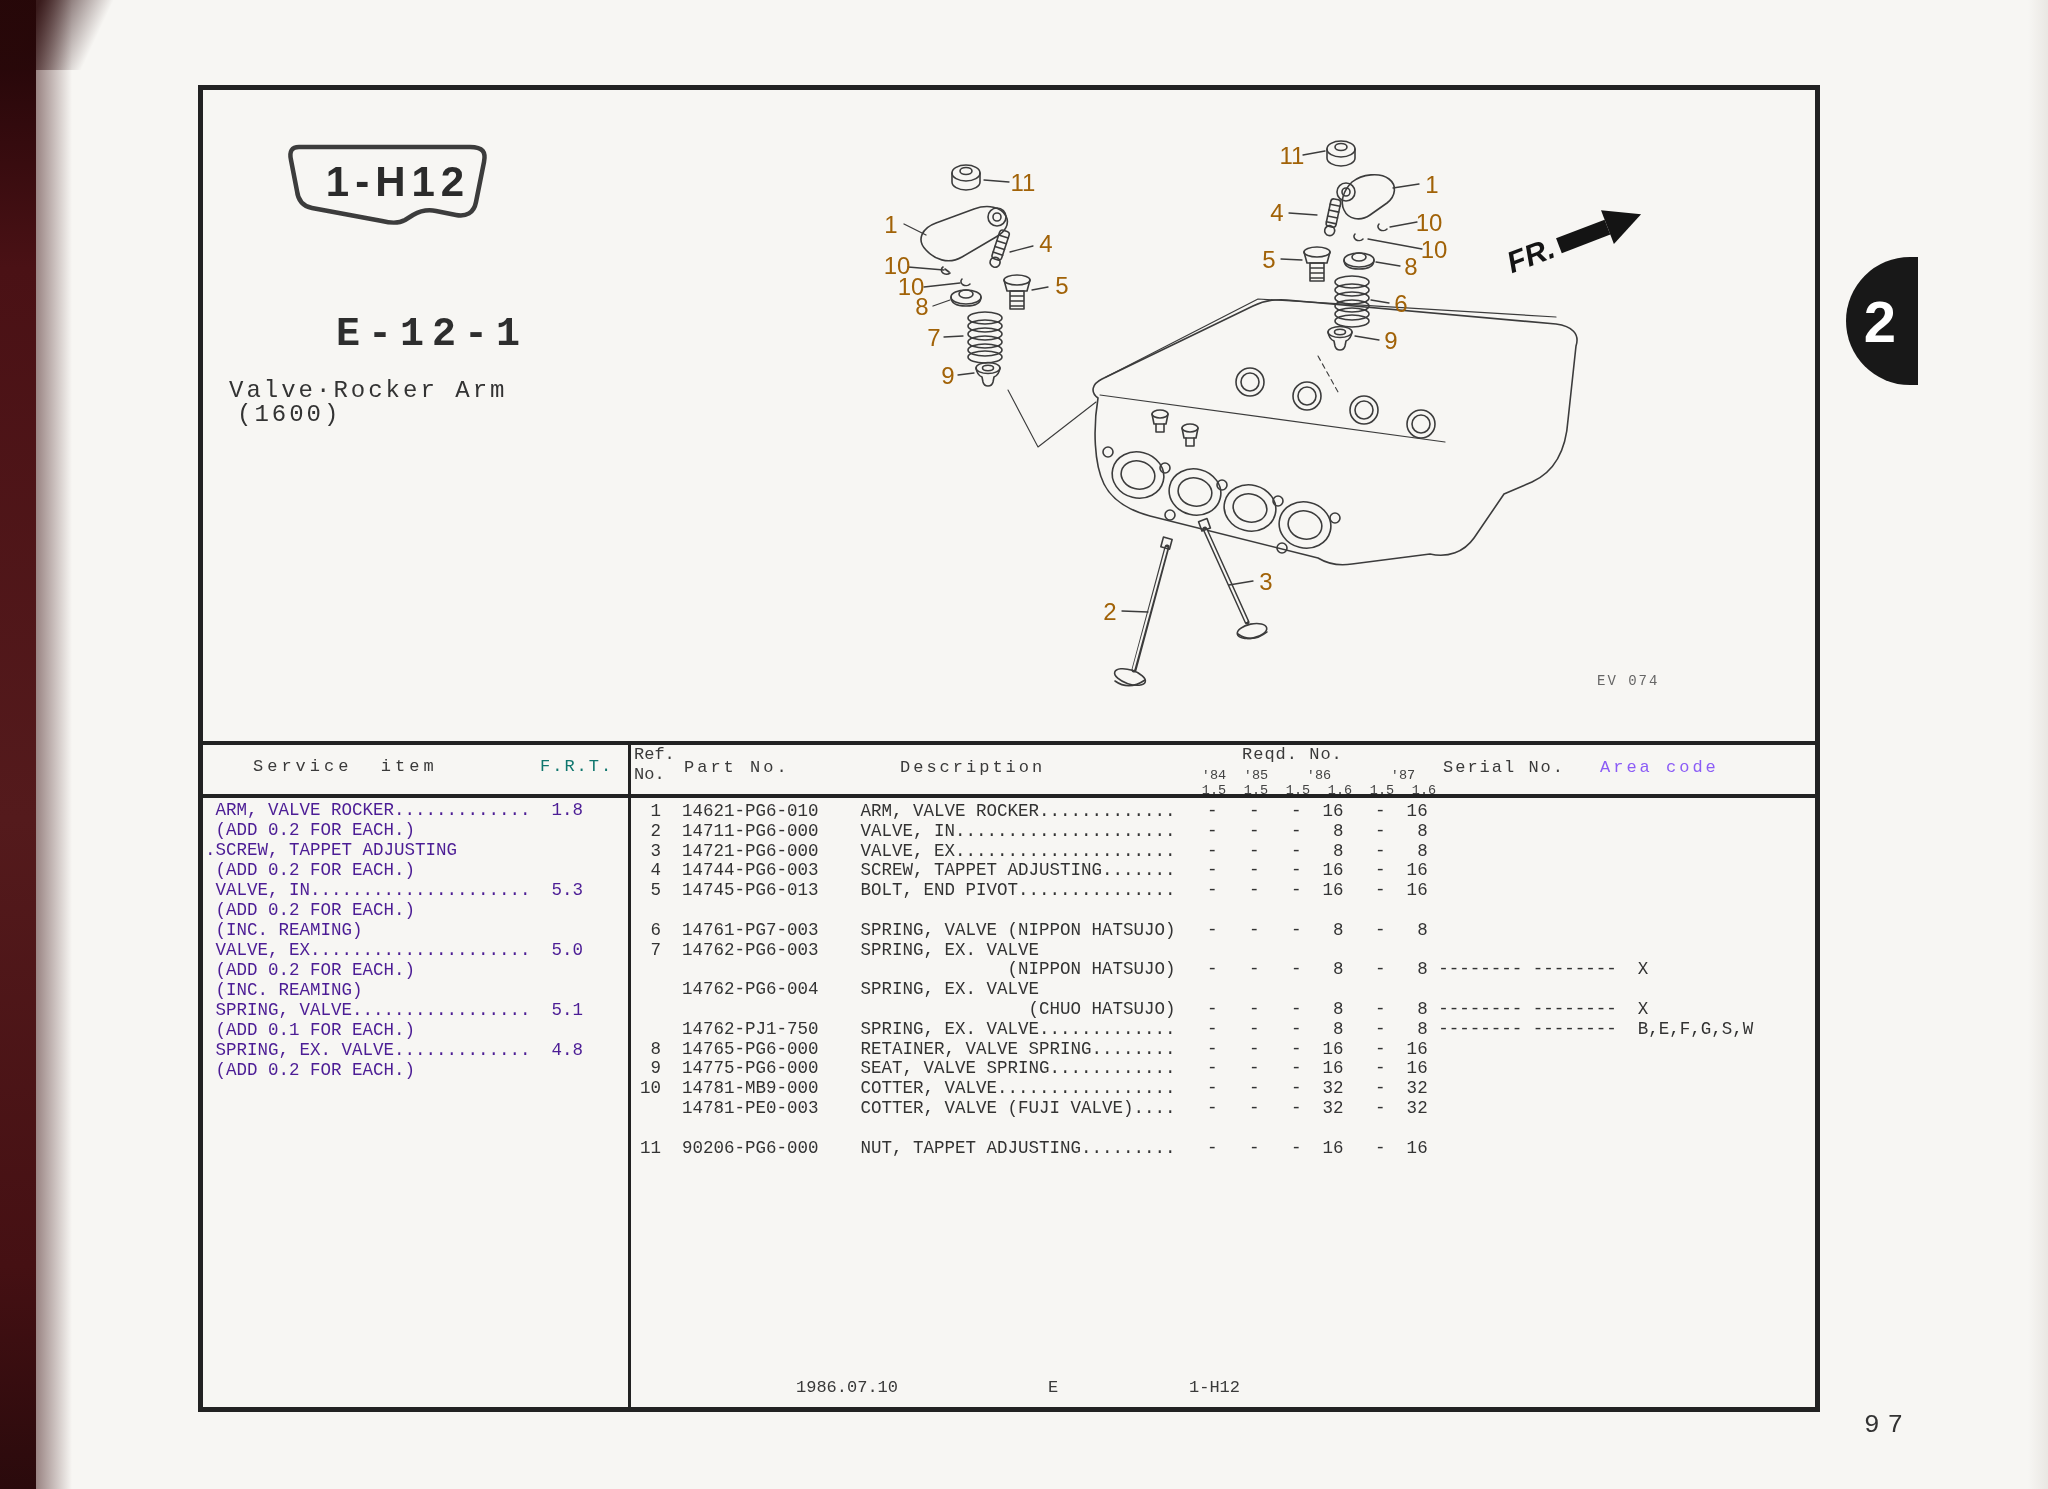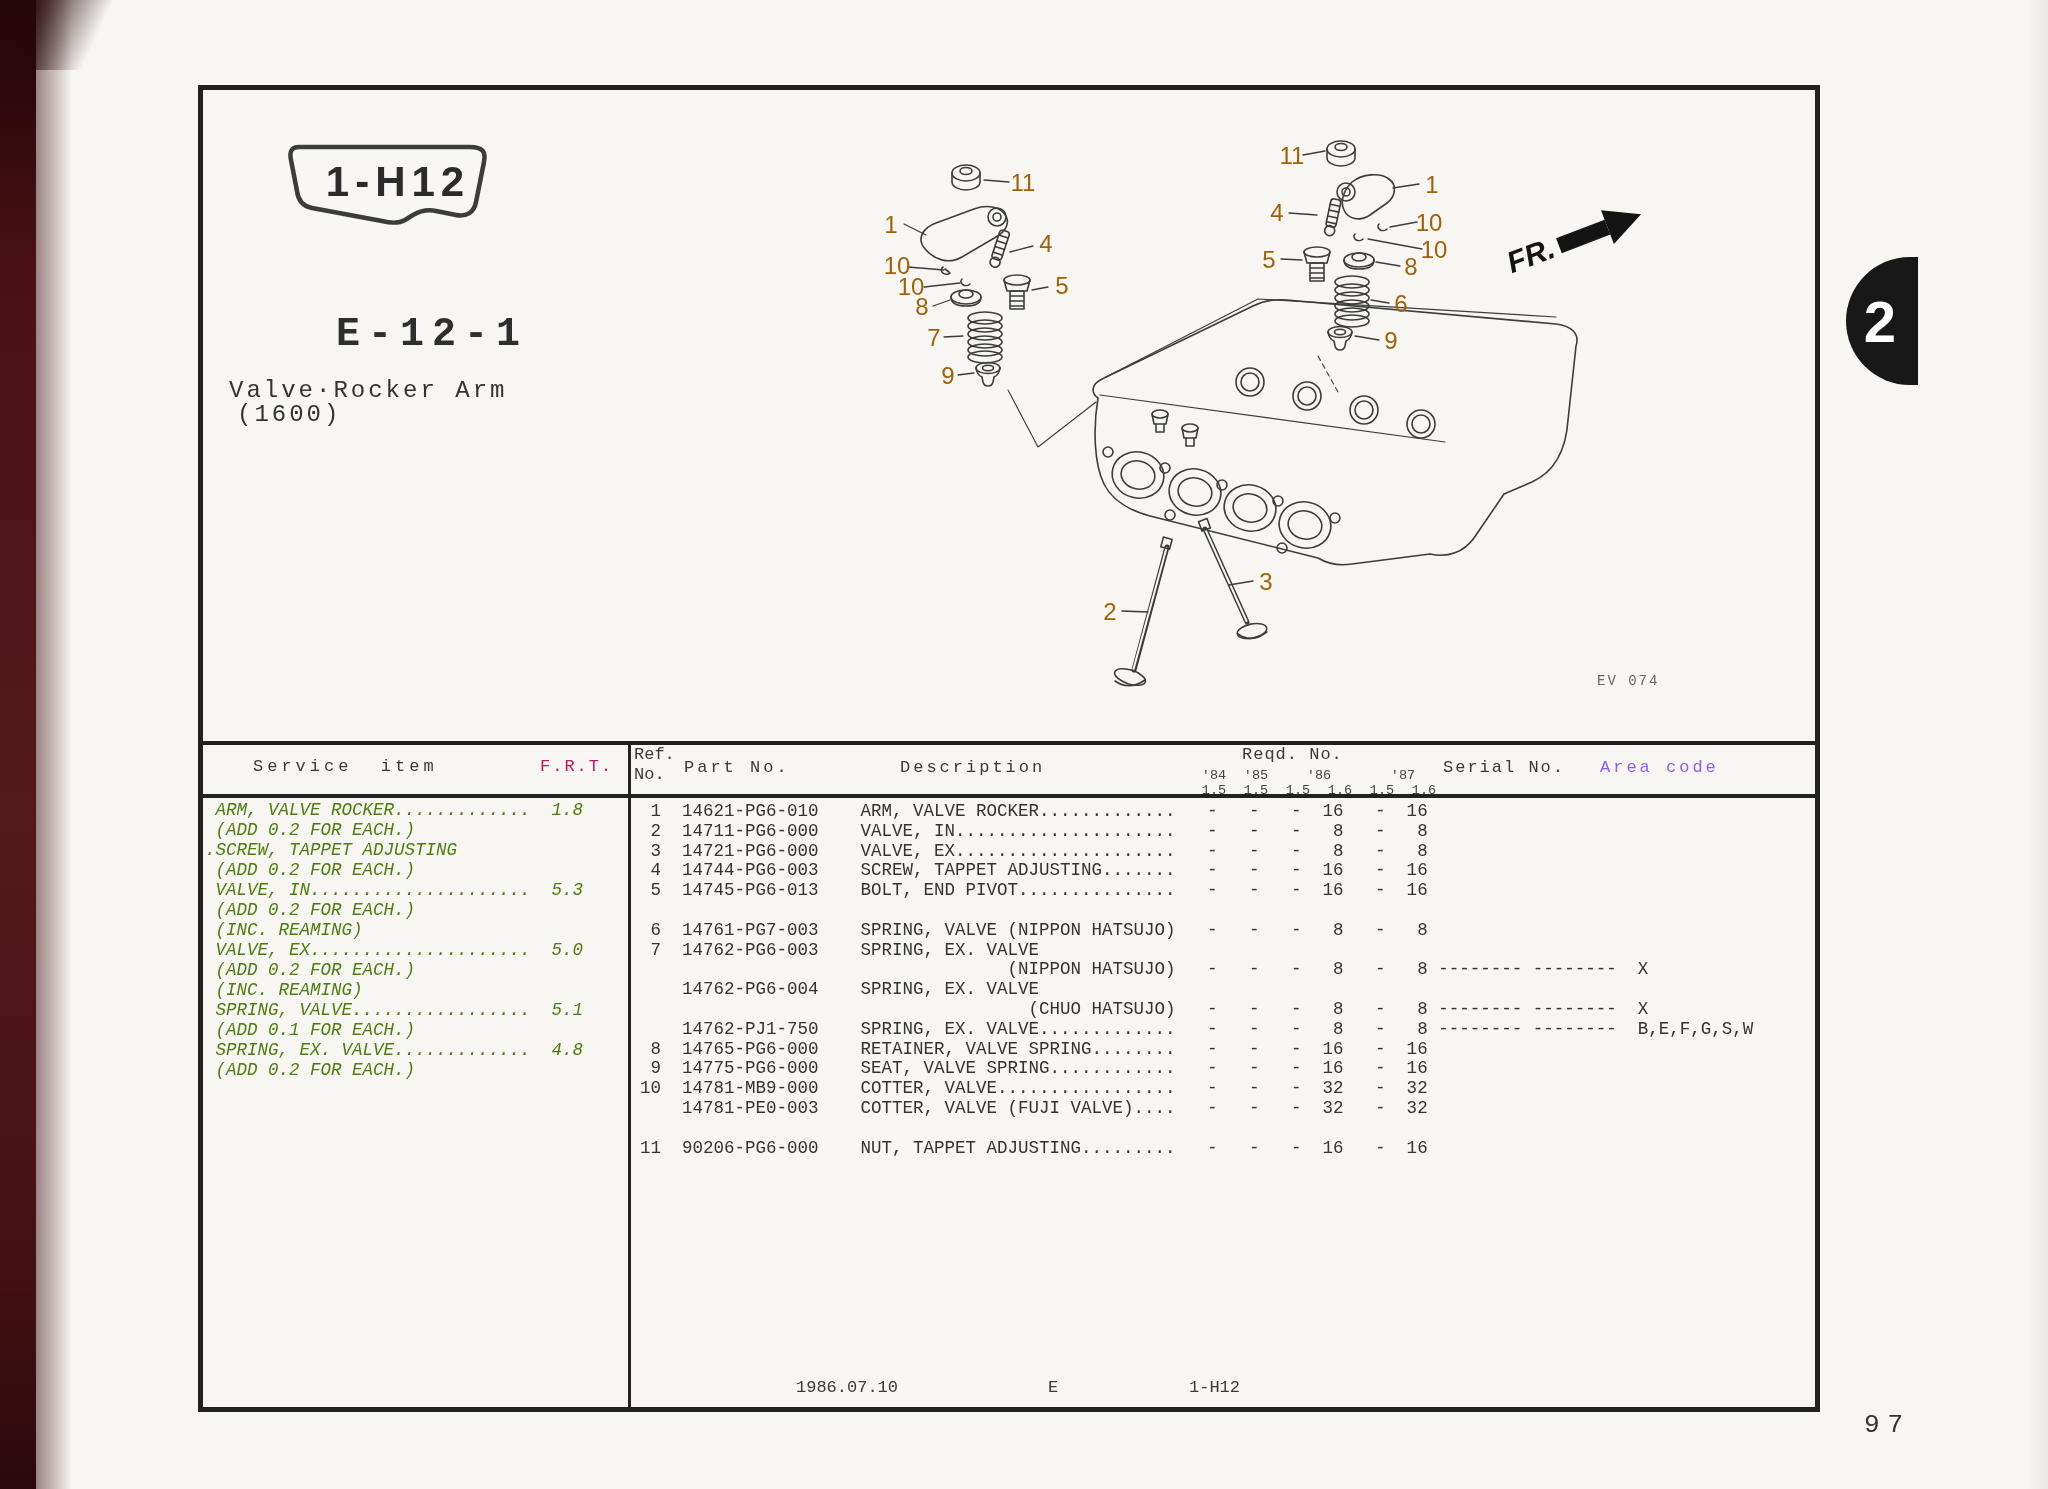--- a/index.html
+++ b/index.html
@@ -39,23 +39,23 @@
   
   .side-tab{left:1846px;top:257px;width:72px;height:128px;background:#181818;
     border-radius:128px 0 0 128px;display:flex;align-items:center;justify-content:center;
     color:#fff;font-family:"Liberation Sans",sans-serif;font-weight:bold;font-size:58px;
     padding-right:4px;box-sizing:border-box;}
   
   .callout{position:absolute;transform:translate(-50%,-50%);
     font-family:"Liberation Sans",sans-serif;font-size:24px;color:#a16207;white-space:nowrap;}
   
   .svc-head-item{left:253px;top:757px;font-size:17px;letter-spacing:4px;white-space:pre;color:#3a3a3a;}
-  .svc-head-frt{left:540px;top:757px;font-size:17px;letter-spacing:2px;color:#be185d;}
+  .svc-head-frt{left:540px;top:757px;font-size:17px;letter-spacing:2px;color:#0f766e;}
   .svc-lines{left:205px;top:800px;}
-  .sline{height:20px;white-space:pre;font-size:17.5px;color:#4d7c0f;font-style:italic;}
+  .sline{height:20px;white-space:pre;font-size:17.5px;color:#4c1d95;}
   
   .pt-ref1{left:634px;top:745px;font-size:17px;color:#3a3a3a;}
   .pt-ref2{left:634px;top:765px;font-size:17px;color:#3a3a3a;text-align:center;}
   .pt-part{left:684px;top:758px;font-size:17px;letter-spacing:3px;color:#3a3a3a;}
   .pt-desc{left:900px;top:758px;font-size:17px;letter-spacing:3px;color:#3a3a3a;}
   .pt-reqd{left:1242px;top:745px;font-size:17px;letter-spacing:1px;color:#3a3a3a;}
   .pt-serial{left:1443px;top:758px;font-size:17px;letter-spacing:2px;color:#3a3a3a;}
   .pt-area{left:1600px;top:758px;font-size:17px;letter-spacing:3px;color:#8b5cf6;}
   .years-row .yr{position:absolute;top:768px;transform:translateX(-50%);font-size:13.5px;color:#444;}
   .years-row .yr:nth-child(1){left:1214px}

